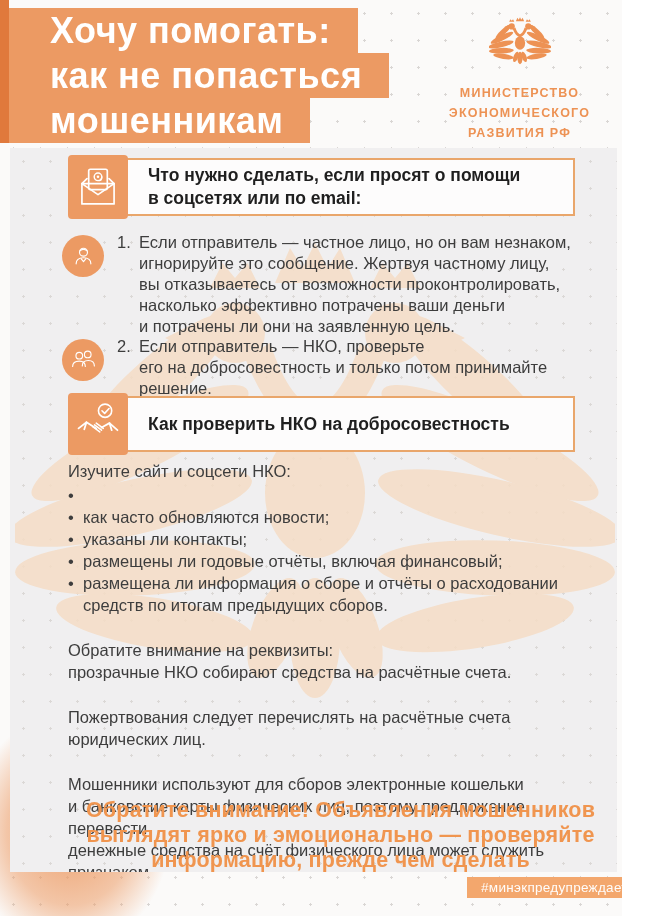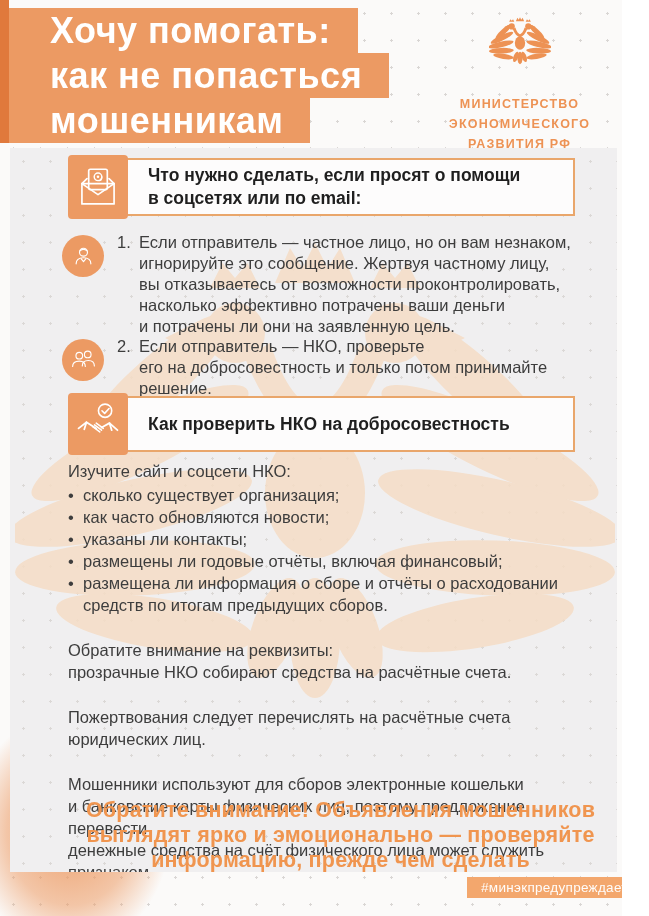--- a/index.html
+++ b/index.html
@@ -15,21 +15,21 @@
     background:radial-gradient(closest-side,rgba(236,154,99,.95),rgba(236,154,99,.55) 45%,rgba(236,154,99,0) 72%);
   }
   .accent-stripe{position:absolute;left:0;top:0;width:9px;height:143px;background:#e0793c;z-index:3;}
   .title-block{position:absolute;left:9px;top:8px;z-index:3;display:flex;flex-direction:column;align-items:flex-start;}
   .title-line{
     background:#ec9a63;color:#ffffff;font-weight:bold;font-size:36px;line-height:45px;
     padding:0 27px 0 41px;white-space:nowrap;letter-spacing:.5px;
   }
   .ministry{position:absolute;left:432px;top:12px;width:175px;text-align:center;color:#ed9254;z-index:2;}
   .ministry .emblem{width:62px;height:64px;color:#ed9254;}
-  .ministry-name{margin-top:18px;font-size:12.5px;font-weight:bold;letter-spacing:1.2px;line-height:20px;}
+  .ministry-name{margin-top:7px;font-size:12.5px;font-weight:bold;letter-spacing:1.2px;line-height:20px;}
   .card{
     position:absolute;left:10px;top:148px;width:607px;height:724px;z-index:1;overflow:hidden;
     background-color:#f0eff0;
     background-image:radial-gradient(circle,#dbd8d6 1.1px,rgba(0,0,0,0) 1.4px);
     background-size:27px 27px;
   }
   .watermark{position:absolute;left:5px;top:15px;width:600px;height:680px;color:#f5ddc6;opacity:.85;}
   .sec-header{position:absolute;left:58px;display:flex;align-items:stretch;}
   .sec1{top:7px;}
   .sec2{top:245px;}
@@ -201,21 +201,20 @@
       <div class="head-box">
         <h2>Как проверить НКО на добросовестность</h2>
       </div>
     </div>
 
     <div class="body-text">
       <div class="intro">Изучите сайт и соцсети НКО:</div>
       <div class="bullets">
         <div class="bullet-row">
           <span class="bullet-marker">•</span>
-          <span class="bullet-text">сколько существует организация;</span>
         </div>
         <div class="bullet-row">
           <span class="bullet-marker">•</span>
           <span class="bullet-text">как часто обновляются новости;</span>
         </div>
         <div class="bullet-row">
           <span class="bullet-marker">•</span>
           <span class="bullet-text">указаны ли контакты;</span>
         </div>
         <div class="bullet-row">

